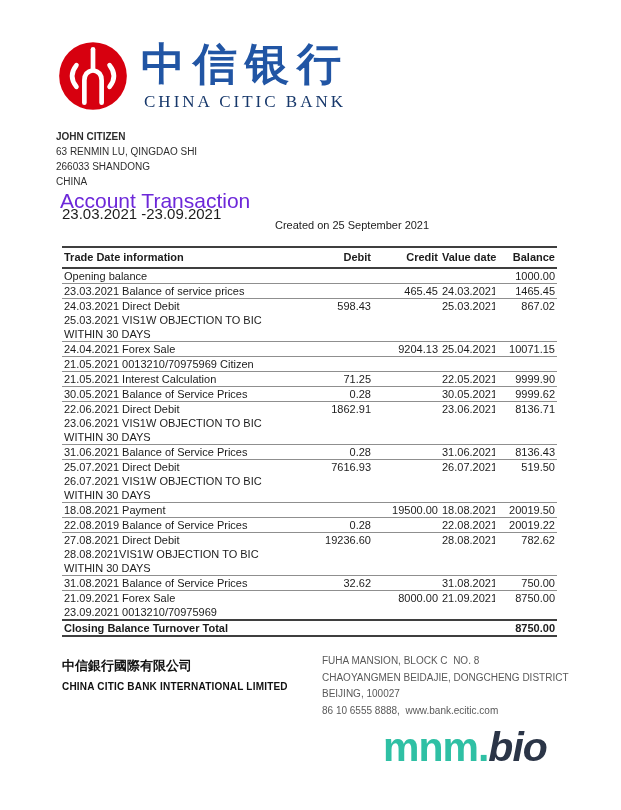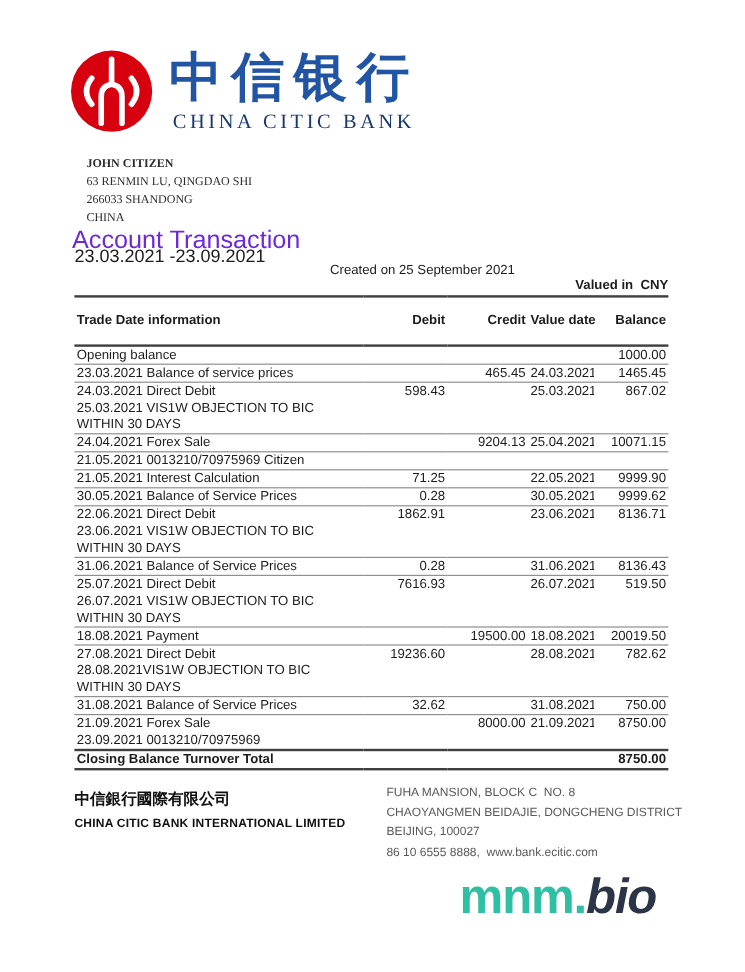--- a/index.html
+++ b/index.html
@@ -9,42 +9,42 @@
   
   .bank-header{position:absolute;left:57px;top:40px;display:flex;align-items:flex-start;gap:12px;}
   .emblem{width:72px;height:72px;display:block;}
   .bank-names{display:flex;flex-direction:column;align-items:center;}
   .bank-cn{font-size:44px;line-height:50px;letter-spacing:8px;color:#2155a4;
            font-family:"Liberation Serif",serif;font-weight:bold;white-space:nowrap;}
   .bank-en{font-family:"Liberation Serif",serif;font-size:17px;letter-spacing:3px;
            color:#17386b;margin-top:2px;white-space:nowrap;}
 
   
-  .customer{position:absolute;left:72px;top:129px;font-family:Liberation Serif, serif;
+  .customer{position:absolute;left:56px;top:129px;font-family:Liberation Sans, sans-serif;
             font-size:10px;color:#2e2e2e;}
   .customer .name{font-weight:bold;line-height:15px;}
   .customer [data-name="address-line"]{line-height:15px;}
 
   
   .doc-title{position:absolute;left:60px;top:189px;font-size:21px;color:#6d28d9;}
   .meta-period{position:absolute;left:62px;top:205px;font-size:15px;font-weight:normal;}
   .meta-created{position:absolute;left:275px;top:219px;font-size:11px;}
   .currency-note{position:absolute;left:62px;top:232px;width:495px;text-align:right;
                  font-size:11px;font-weight:bold;white-space:pre;}
 
   
   .tx-table{position:absolute;left:62px;top:246px;width:495px;border-collapse:collapse;
             table-layout:fixed;font-size:11px;color:#1c1c1c;}
   .tx-table col.c-desc{width:241px;}
   .tx-table col.c-debit{width:70px;}
   .tx-table col.c-credit{width:67px;}
   .tx-table col.c-vdate{width:55px;}
   .tx-table col.c-bal{width:62px;}
   .tx-table thead tr{border-top:2px solid #3f3f3f;border-bottom:2px solid #3f3f3f;}
-  .tx-table th{font-weight:bold;text-align:right;padding:13px 2px;line-height:13px;white-space:nowrap;}
+  .tx-table th{font-weight:bold;text-align:right;padding:3px 2px;line-height:13px;white-space:nowrap;}
   .tx-table th:first-child{text-align:left;}
   .tx-table td{padding:0 2px;line-height:14px;white-space:nowrap;overflow:hidden;}
   .tx-table td:nth-child(n+2){text-align:right;}
   .tx-table tr.b-thin{border-bottom:1px solid #8f8f8f;}
   .tx-table tr.b-thick{border-bottom:2px solid #3f3f3f;}
   .tx-table tr.bold{font-weight:bold;margin-left:24px;}
 
   
   .footer-left{position:absolute;left:62px;top:657px;}
   .footer-cn{font-weight:bold;font-size:13px;color:#111;}
@@ -84,21 +84,20 @@
     <div data-name="customer-address">
         <div data-name="address-line">63 RENMIN LU, QINGDAO SHI</div>
         <div data-name="address-line">266033 SHANDONG</div>
         <div data-name="address-line">CHINA</div>
       </div>
   </div>
 
   <div class="doc-title" data-name="page-title">Account Transaction</div>
   <div class="meta-period" data-name="statement-period">23.03.2021 -23.09.2021</div>
   <div class="meta-created" data-name="created-date">Created on 25 September 2021</div>
-  <div class="currency-note" data-name="currency-note">Valued in  CNY</div>
 
   <table class="tx-table" data-name="transaction-table">
     <colgroup>
       <col class="c-desc">
         <col class="c-debit">
         <col class="c-credit">
         <col class="c-vdate">
         <col class="c-bal">
     </colgroup>
     <thead>
@@ -223,20 +222,27 @@
           <td data-name="cell-value-date"></td>
           <td data-name="cell-balance"></td>
         </tr>
         <tr data-name="table-row" class="b-thin">
           <td data-name="cell-description">18.08.2021 Payment</td>
           <td data-name="cell-debit"></td>
           <td data-name="cell-credit">19500.00</td>
           <td data-name="cell-value-date">18.08.2021</td>
           <td data-name="cell-balance">20019.50</td>
         </tr>
+        <tr data-name="table-row" class="b-thin">
+          <td data-name="cell-description">22.08.2019 Balance of Service Prices</td>
+          <td data-name="cell-debit">0.28</td>
+          <td data-name="cell-credit"></td>
+          <td data-name="cell-value-date">22.08.2021</td>
+          <td data-name="cell-balance">20019.22</td>
+        </tr>
         <tr data-name="table-row" class="b-none">
           <td data-name="cell-description">27.08.2021 Direct Debit</td>
           <td data-name="cell-debit">19236.60</td>
           <td data-name="cell-credit"></td>
           <td data-name="cell-value-date">28.08.2021</td>
           <td data-name="cell-balance">782.62</td>
         </tr>
         <tr data-name="table-row" class="b-none">
           <td data-name="cell-description">28.08.2021VIS1W OBJECTION TO BIC</td>
           <td data-name="cell-debit"></td>

